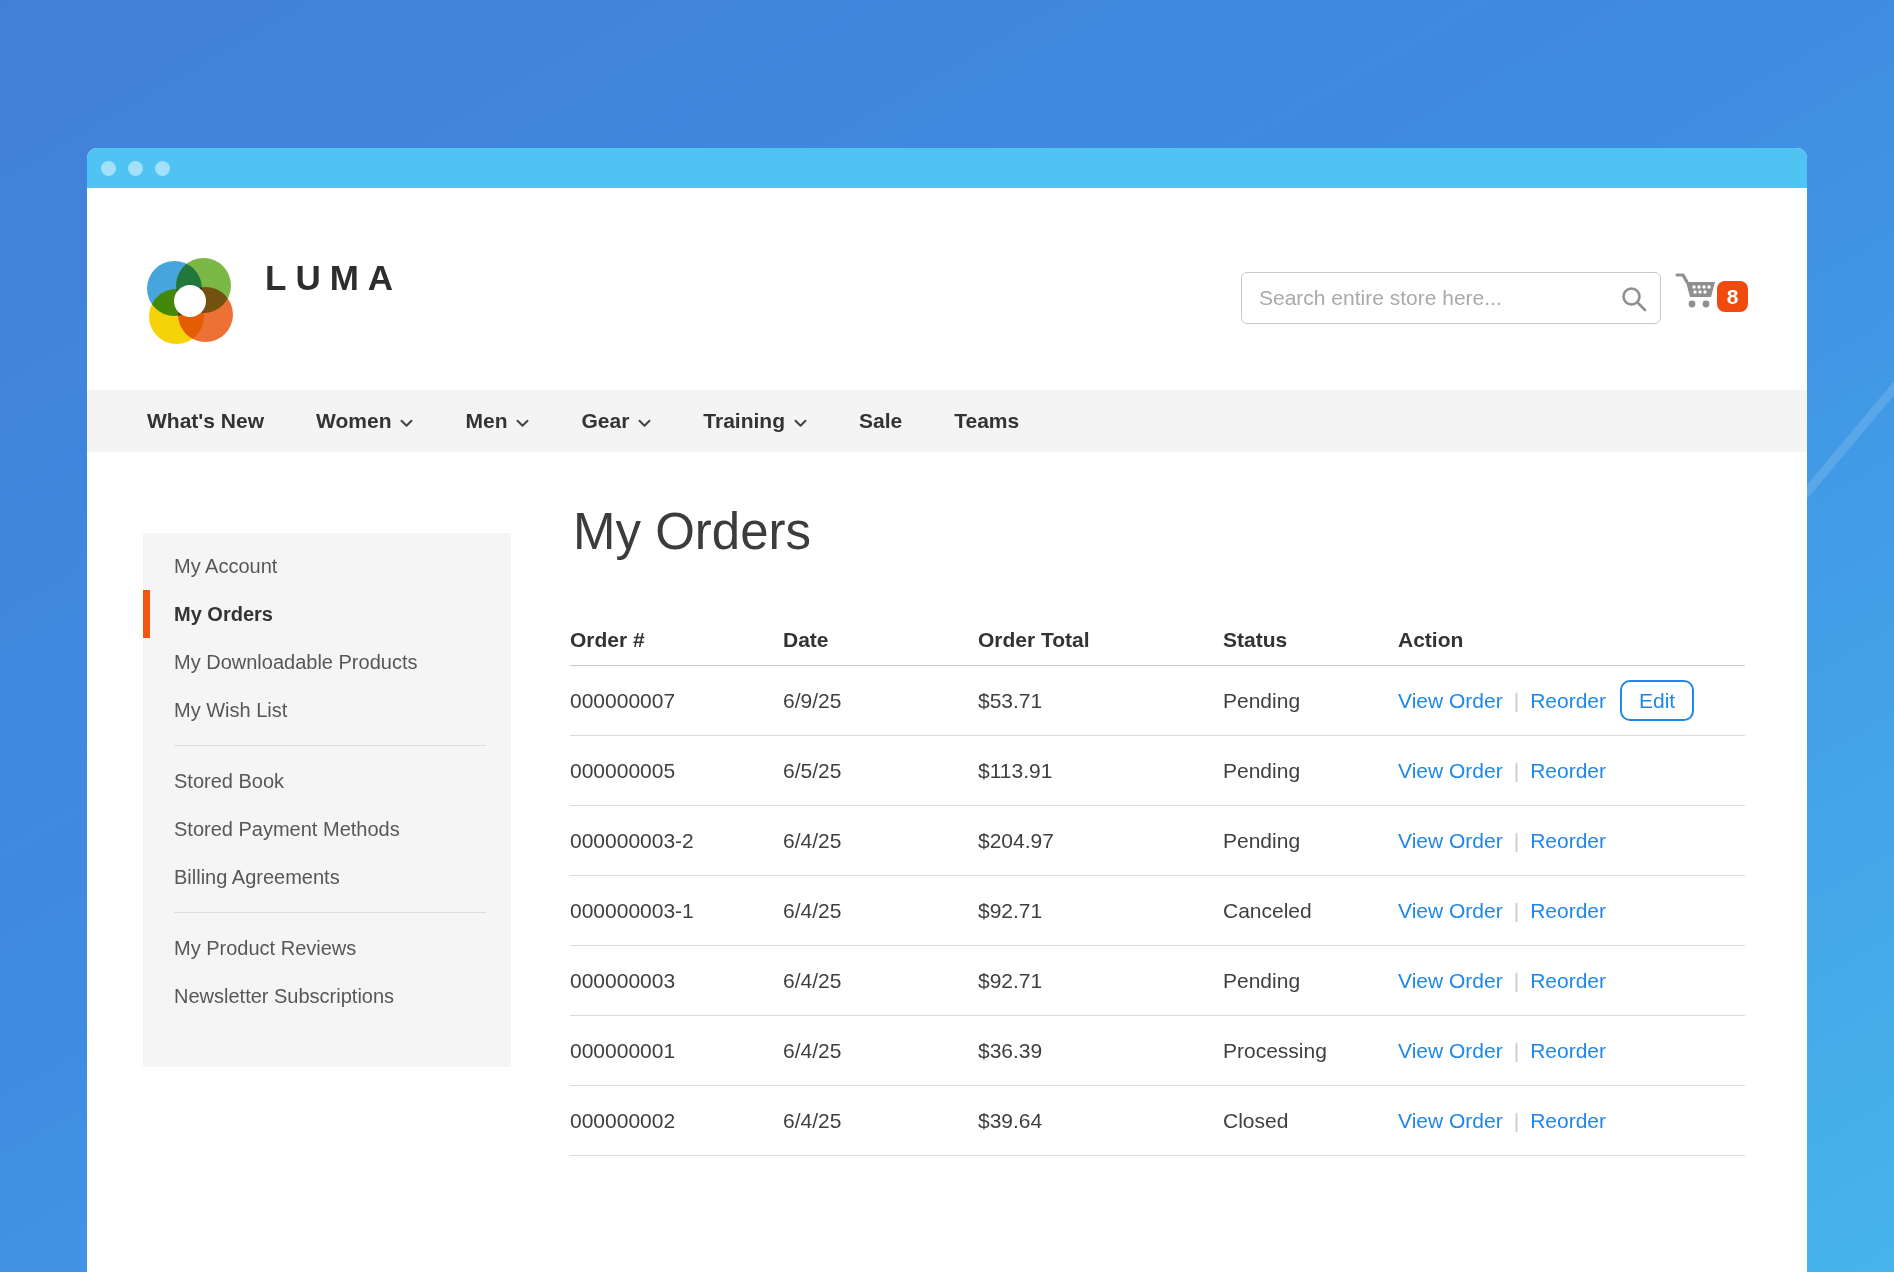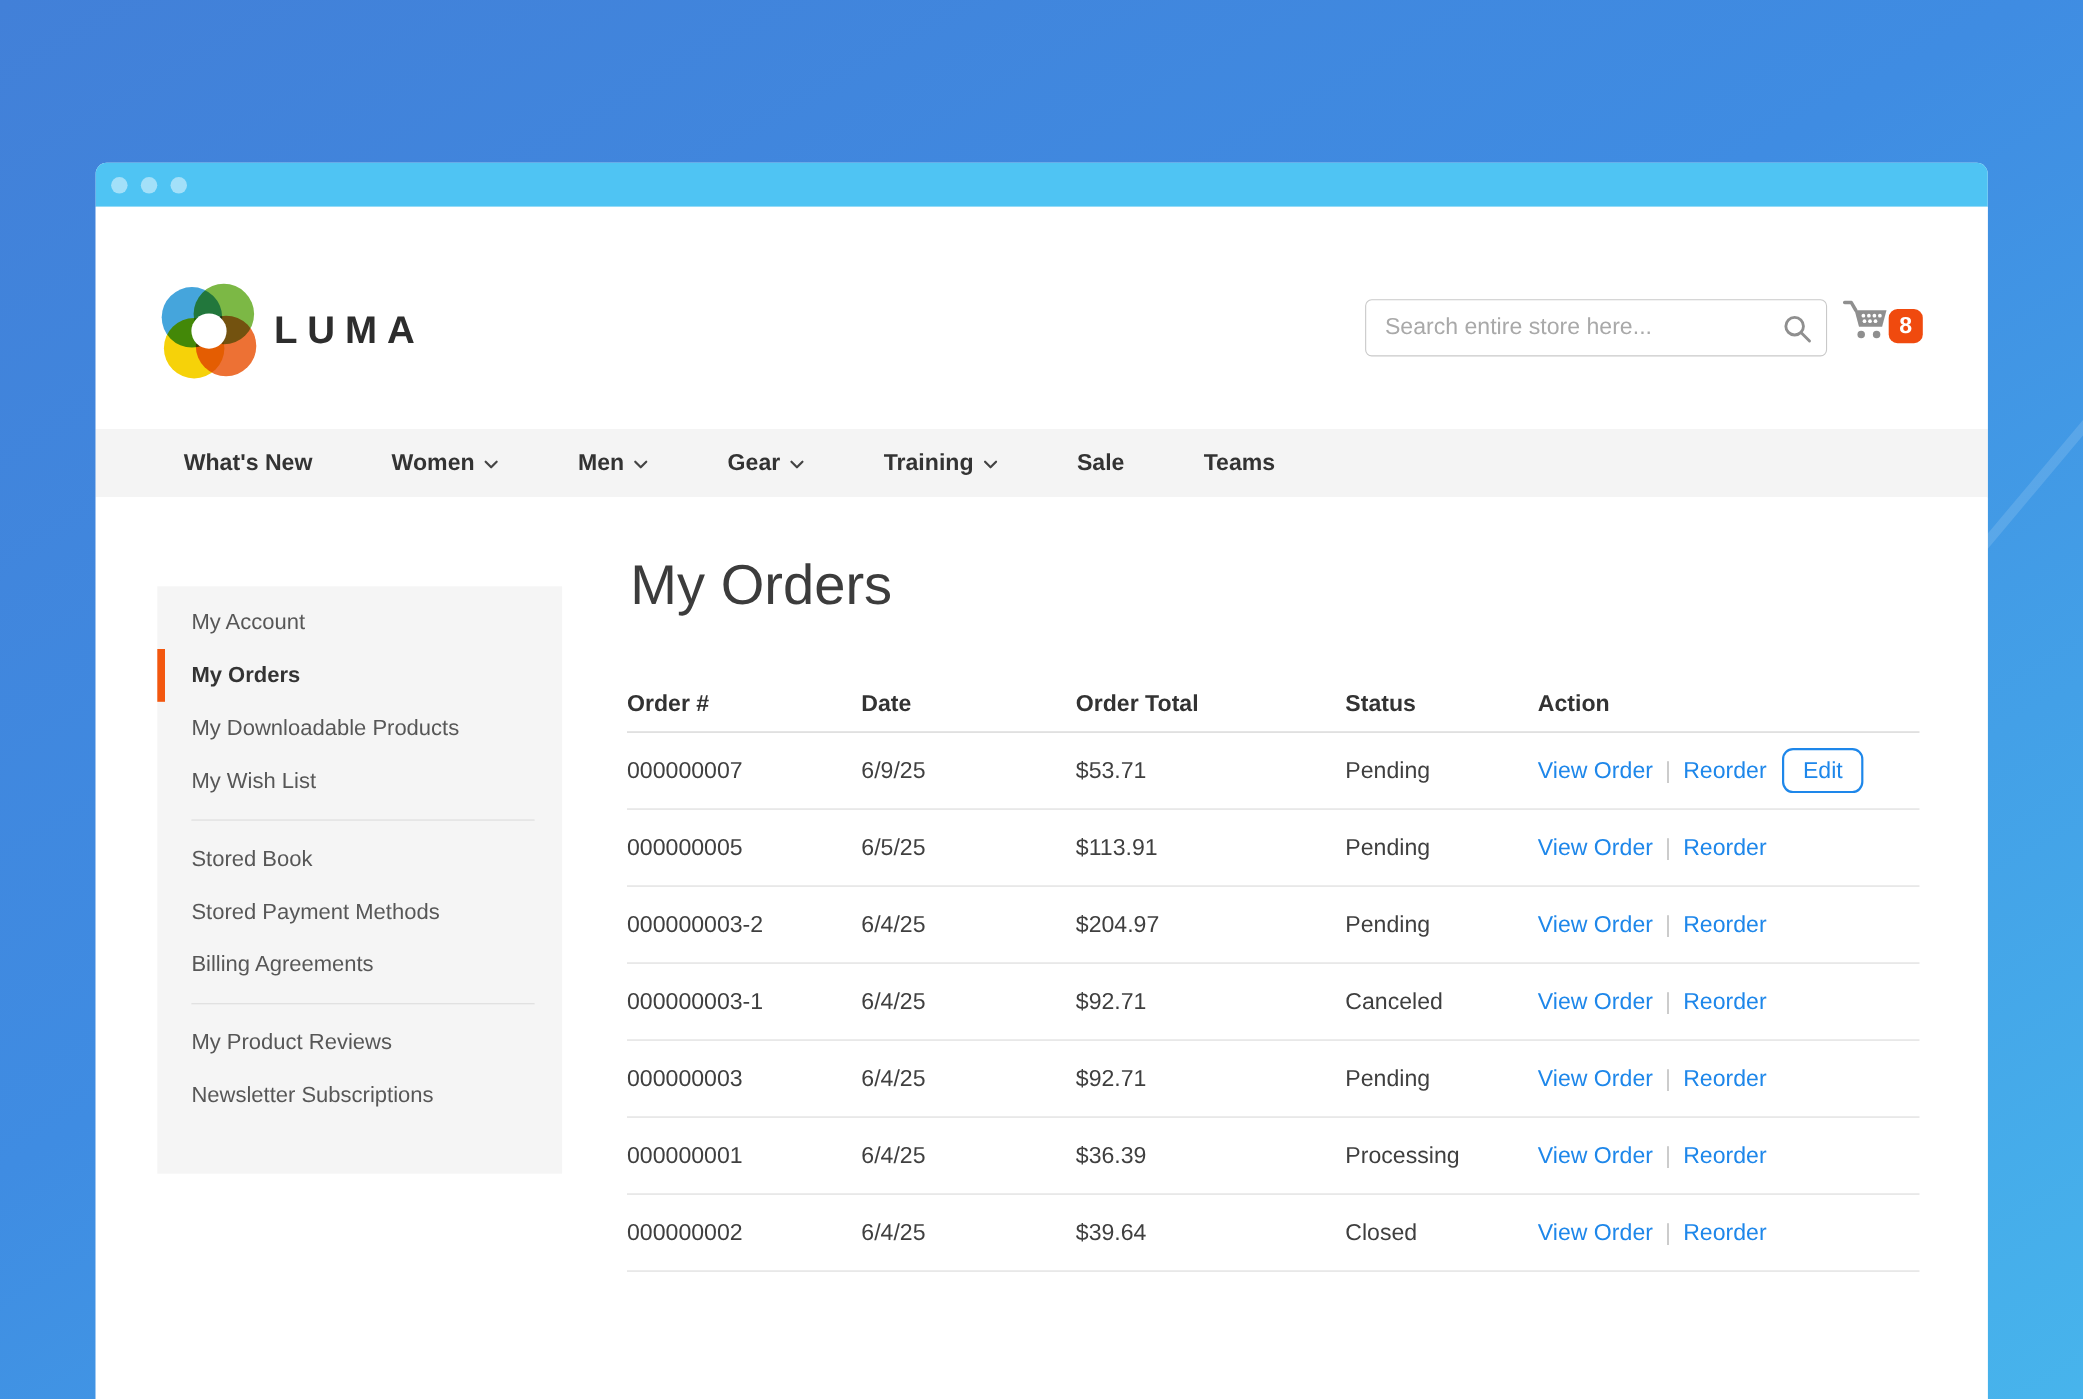--- a/index.html
+++ b/index.html
@@ -21,21 +21,21 @@
     position:absolute;left:87px;top:148px;width:1720px;height:1124px;
     background:#ffffff;border-radius:10px 10px 0 0;z-index:1;
   }
   .titlebar{
     height:40px;background:#4fc4f3;border-radius:10px 10px 0 0;
     display:flex;align-items:center;padding-left:14px;gap:12px;
   }
   .dot{width:15px;height:15px;border-radius:50%;background:rgba(255,255,255,0.48);}
   
   .hdr{position:relative;height:202px;background:#fff;}
-  .logo{position:absolute;left:60px;top:70px;display:flex;align-items:center;gap:16px;}
+  .logo{position:absolute;left:60px;top:70px;display:flex;align-items:flex-start;gap:32px;}
   .logo-mark{position:relative;width:86px;height:86px;}
   .lc{position:absolute;width:55px;height:55px;border-radius:50%;mix-blend-mode:multiply;}
   .lc.blue{left:0;top:3px;background:#45a5dc;}
   .lc.green{left:29px;top:0;background:#7cb845;}
   .lc.yellow{left:2px;top:31px;background:#f6d209;}
   .lc.orange{left:31px;top:29px;background:#ed7134;}
   .lc.center{left:27px;top:27px;width:32px;height:32px;background:#fff;mix-blend-mode:normal;}
   .logo-text{font-size:35px;font-weight:600;letter-spacing:9px;color:#2d2d2d;}
   .search{
     position:absolute;left:1154px;top:84px;width:420px;height:52px;
@@ -52,21 +52,21 @@
     position:absolute;left:37px;top:13px;width:31px;height:31px;border-radius:8px;
     background:#f04a0e;color:#fff;font-size:21px;font-weight:700;
     display:flex;align-items:center;justify-content:center;
   }
   .cart-svg{position:absolute;left:-8px;top:2px;}
   
   .nav{
     height:62px;background:#f4f4f4;display:flex;align-items:center;
     padding:0 60px;gap:52px;
   }
-  .nav-item{display:flex;align-items:center;gap:9px;font-size:21px;font-weight:700;color:#333;cursor:pointer;white-space:nowrap;margin-left:20px;}
+  .nav-item{display:flex;align-items:center;gap:9px;font-size:21px;font-weight:700;color:#333;cursor:pointer;white-space:nowrap;}
   
   .content{position:relative;height:820px;background:#fff;}
   .sidebar{
     position:absolute;left:56px;top:81px;width:368px;height:534px;
     background:#f5f5f5;box-sizing:border-box;padding-top:9px;
   }
   .side-item{
     height:48px;display:flex;align-items:center;
     border-left:7px solid transparent;padding-left:24px;
     font-size:20px;color:#575757;cursor:pointer;

